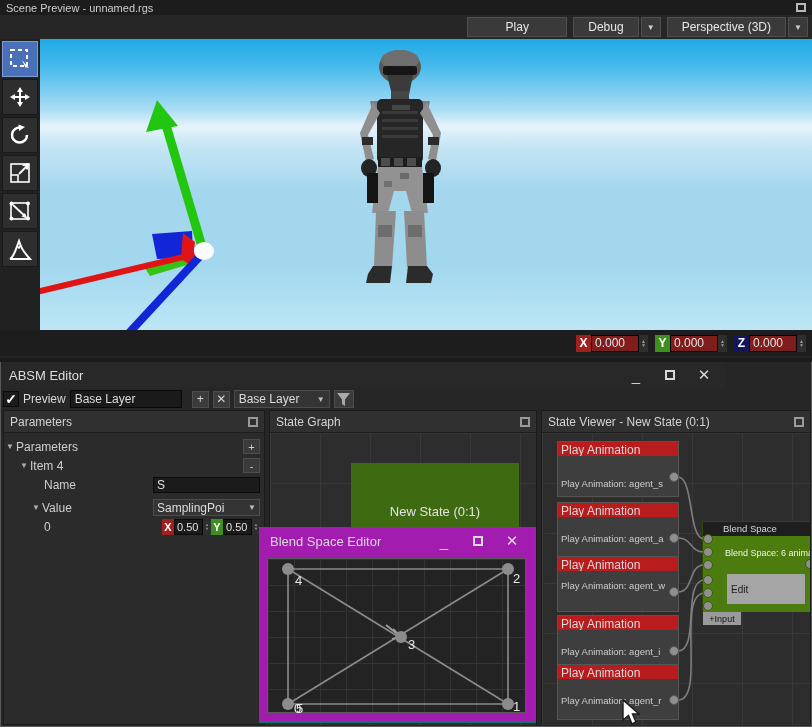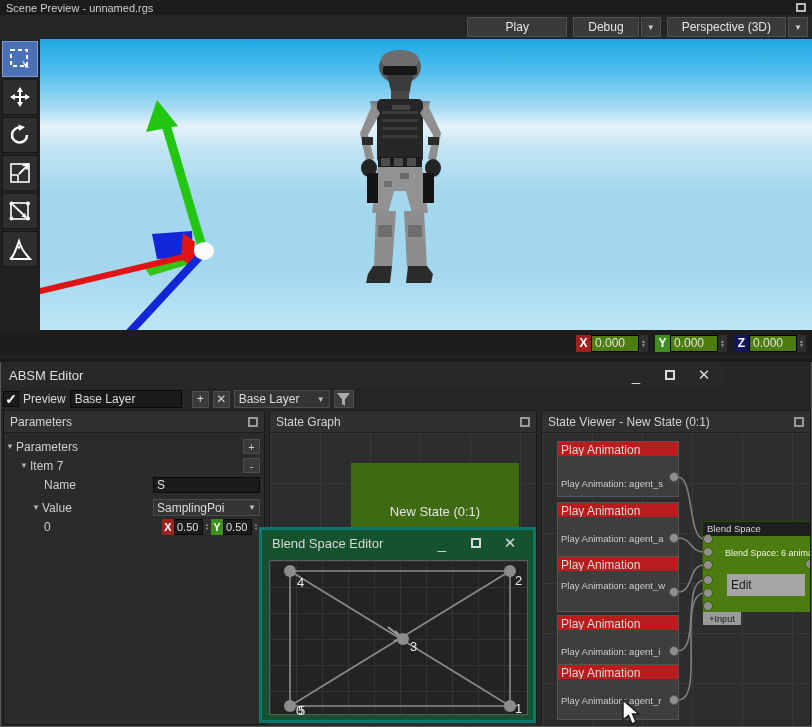--- a/index.html
+++ b/index.html
@@ -33,21 +33,21 @@
   #viewport { position:absolute; left:40px; top:39px; width:772px; height:291px;
     background:linear-gradient(180deg,#1fa9e4 0%, #49bbec 10%, #a8dcf4 24%, #e6f3fb 30%,
                #c4e5f4 37%, #a4d7ee 52%, #a2d7ee 78%, #bde6f5 100%); overflow:hidden; }
 
   
   #coords-bar { position:absolute; left:0; top:330px; width:812px; height:26px; background:#1d1d1d;
                 display:flex; align-items:center; justify-content:flex-end; gap:7px; padding-right:6px; }
   .coord-group { display:flex; align-items:center; height:17px; }
   .axis-badge { width:15px; height:17px; color:#fff; font-size:12px; font-weight:bold;
                 display:flex; align-items:center; justify-content:center; }
-  .coord-field { width:48px; height:17px; background:#4d7c0f; border:1px solid #000;
+  .coord-field { width:48px; height:17px; background:#7f1d1d; border:1px solid #000;
                  color:#e2e2e2; font-size:12px; padding-left:3px; display:flex; align-items:center; }
   .spin { width:9px; height:17px; background:#2e2e2e; display:flex; flex-direction:column;
           align-items:center; justify-content:center; font-size:5px; color:#9a9a9a; line-height:4px; }
 
   
   #absm-window { position:absolute; left:0; top:362px; width:812px; height:365px; background:#262626;
                  border-left:1px solid #5a5a5a; border-right:1px solid #5a5a5a; border-bottom:1px solid #5a5a5a; }
   #absm-titlebar { position:absolute; left:0; top:0; width:724px; height:26px; background:#282828;
                    display:flex; align-items:center; padding:0 8px; font-size:13px; color:#dedede; }
   #absm-titlebar .spacer { flex:1; }
@@ -104,32 +104,32 @@
   #state-node { position:absolute; left:81px; top:30px; width:168px; height:78px;
                 display:flex; align-items:flex-end; justify-content:center; padding-bottom:22px;
                 font-size:13px; color:#e3e3e3; }
 
   
   .anim-node { position:absolute; width:122px; height:56px; background:#3e3e3e; border:1px solid #555; }
   .anim-node .hd { height:14px; background:#b91c1c; color:#d9d9d9; font-size:12px; padding:1px 3px 0;
                    white-space:nowrap; overflow:hidden; }
   .anim-node .bd { font-size:9.5px; color:#cdcdcd; padding:0 3px; white-space:nowrap; overflow:hidden; }
   #blend-node { position:absolute; left:160px; top:88px; width:109px; height:90px; border:1px solid #2a4a00; }
-  #blend-node .hd { height:14px; background:#1e1e1e; color:#d9d9d9; font-size:9.5px; padding:1px 4px 0; }
+  #blend-node .hd { height:14px; background:#1e1e1e; color:#d9d9d9; font-size:9.5px; padding:1px 20px 0; }
   #blend-node .bd { position:relative; height:76px; }
   #blend-node .bd .txt { position:absolute; left:22px; top:12px; width:86px; font-size:9px;
                          color:#eef7e0; white-space:nowrap; overflow:hidden; }
-  #edit-btn { position:absolute; left:24px; top:38px; width:78px; height:22px; background:#a5a5a5;
-              color:#1c1c1c; font-size:12px; padding-left:4px; display:flex; align-items:center; }
+  #edit-btn { position:absolute; left:24px; top:38px; width:78px; height:30px; background:#a5a5a5;
+              color:#1c1c1c; font-size:10px; padding-left:4px; display:flex; align-items:center; }
   #add-input-btn { position:absolute; left:0px; top:90px; width:38px; height:13px; background:#9a9a9a;
                    color:#151515; font-size:9px; display:flex; align-items:center; justify-content:center; }
 
   
   #blend-window { position:absolute; left:259px; top:527px; width:277px; height:196px;
-                  background:#14532d; border:3px solid #0f766e; }
+                  background:#a21caf; border:1px solid #0f766e; }
   #bw-titlebar { height:26px; display:flex; align-items:center; padding:0 10px; font-size:13px; color:#d8d8d8; }
   #bw-titlebar .spacer { flex:1; }
   #bw-graph { position:absolute; left:7px; top:30px; width:259px; height:155px; background:#232323;
               border:1px solid #5a5a5a;
               background-image:linear-gradient(#333 1px, transparent 1px),
                                linear-gradient(90deg,#333 1px, transparent 1px);
               background-size:26px 26px; }
   #bw-graph svg { position:absolute; left:0; top:0; }
 
   #cursor { position:absolute; left:622px; top:699px; pointer-events:none; z-index:99; }
@@ -325,21 +325,21 @@
     </div>
     <div style="padding-top:4px">
       <div class="p-row">
         <span class="tri">▼</span>
         <span>Parameters</span>
         <span class="grow"></span>
         <span class="mini-btn">+</span>
       </div>
       <div class="p-row" style="padding-left:14px">
         <span class="tri">▼</span>
-        <span>Item 7</span>
+        <span>Item 4</span>
         <span class="grow"></span>
         <span class="mini-btn">-</span>
       </div>
       <div class="p-row" style="padding-left:40px">
         <span>Name</span>
         <span class="grow"></span>
         <span class="val-field">S</span>
       </div>
       <div class="p-row" style="padding-left:26px;margin-top:4px">
         <span class="tri">▼</span>

